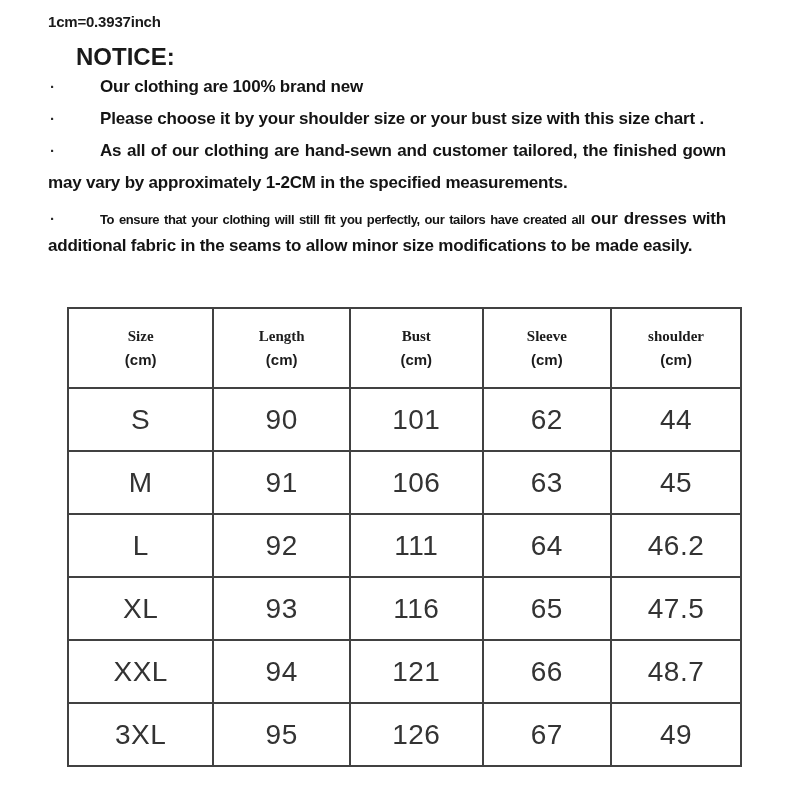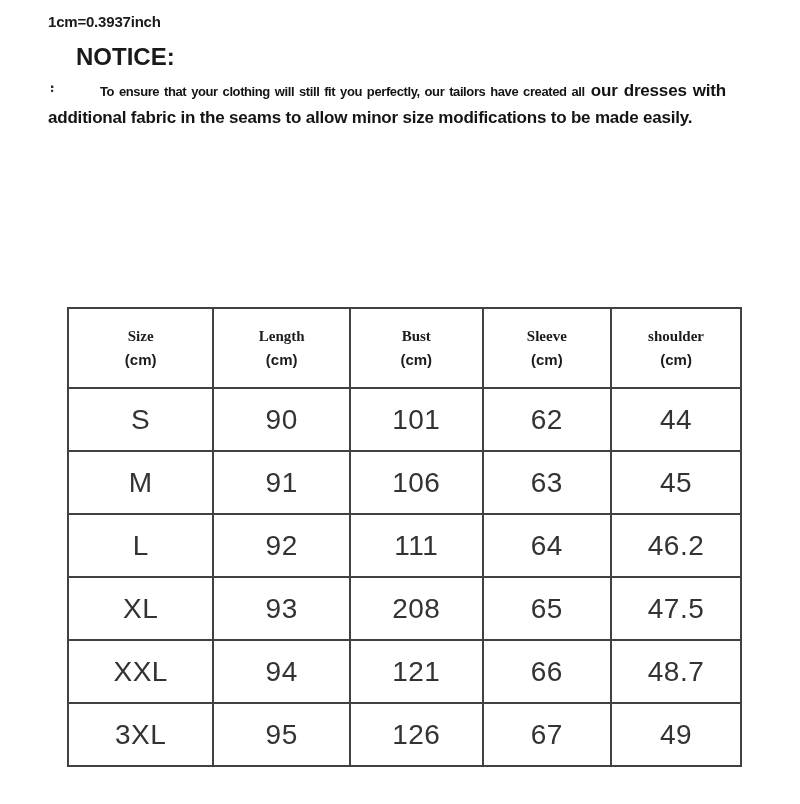--- a/index.html
+++ b/index.html
@@ -83,23 +83,23 @@
   }
 </style>
 </head>
 <body>
 
 <div class="abs top-note">1cm=0.3937inch</div>
 
 <div class="abs notice-title">NOTICE:</div>
 
 <div class="abs notice-list">
-    <div class="notice-item"><span class="bullet">·</span></div>
-    <div class="notice-item"><span class="bullet">·</span></div>
-    <div class="notice-item"><span class="bullet">·</span></div>
+    <div class="notice-item"><span class="bullet">·</span><span class="seg-normal">Our clothing are 100% brand new</span></div>
+    <div class="notice-item"><span class="bullet">·</span><span class="seg-normal">Please choose it by your shoulder size or your bust size with this size chart .</span></div>
+    <div class="notice-item"><span class="bullet">·</span><span class="seg-normal">As all of our clothing are hand-sewn and customer tailored, the finished gown may vary by approximately 1-2CM in the specified measurements.</span></div>
     <div class="notice-item"><span class="bullet">·</span><span class="seg-condensed">To ensure that your clothing will still fit you perfectly, our tailors have created all</span><span class="seg-normal"> our dresses with additional fabric in the seams to allow minor size modifications to be made easily.</span></div>
   </div>
 
 <table class="size-chart">
   <colgroup>
     <col style="width:21.6%">
     <col style="width:20.3%">
     <col style="width:19.7%">
     <col style="width:19.1%">
     <col style="width:19.3%">
@@ -146,21 +146,21 @@
       <tr>
         <td>L</td>
         <td>92</td>
         <td>111</td>
         <td>64</td>
         <td>46.2</td>
       </tr>
       <tr>
         <td>XL</td>
         <td>93</td>
-        <td>208</td>
+        <td>116</td>
         <td>65</td>
         <td>47.5</td>
       </tr>
       <tr>
         <td>XXL</td>
         <td>94</td>
         <td>121</td>
         <td>66</td>
         <td>48.7</td>
       </tr>

